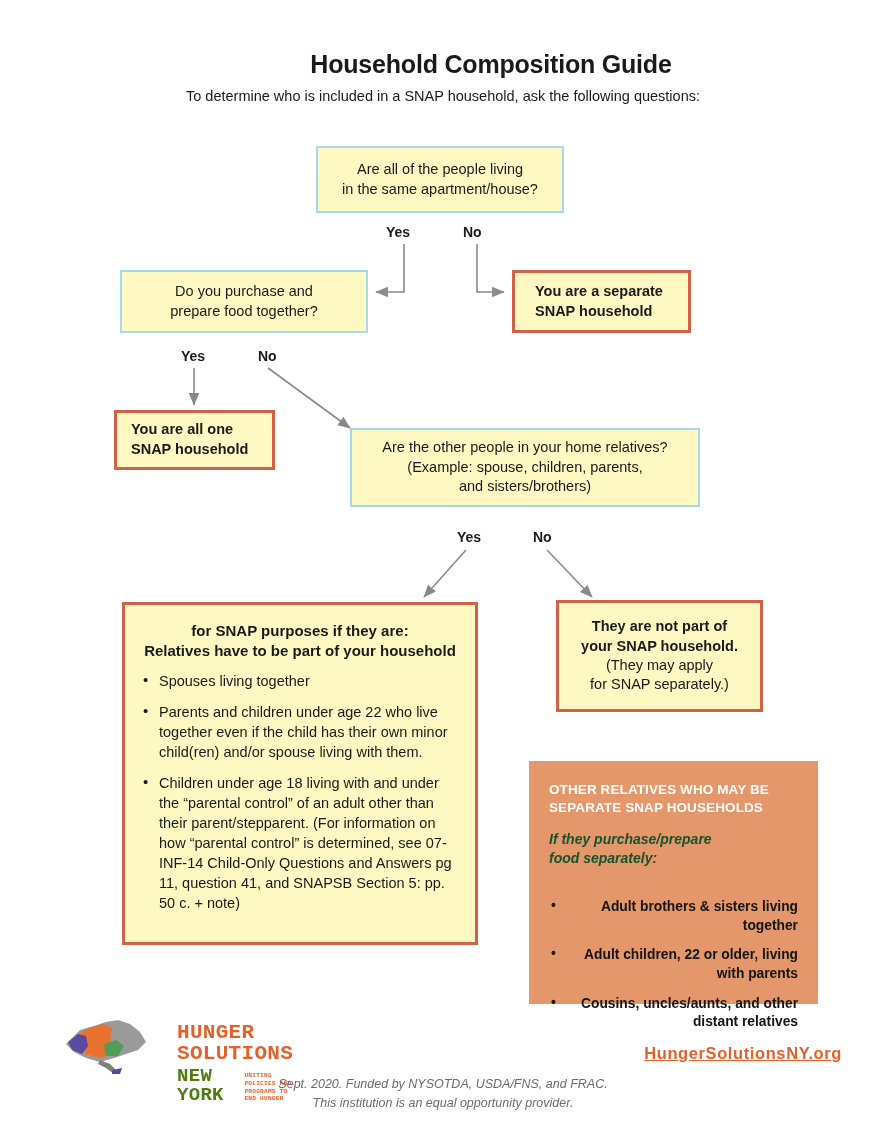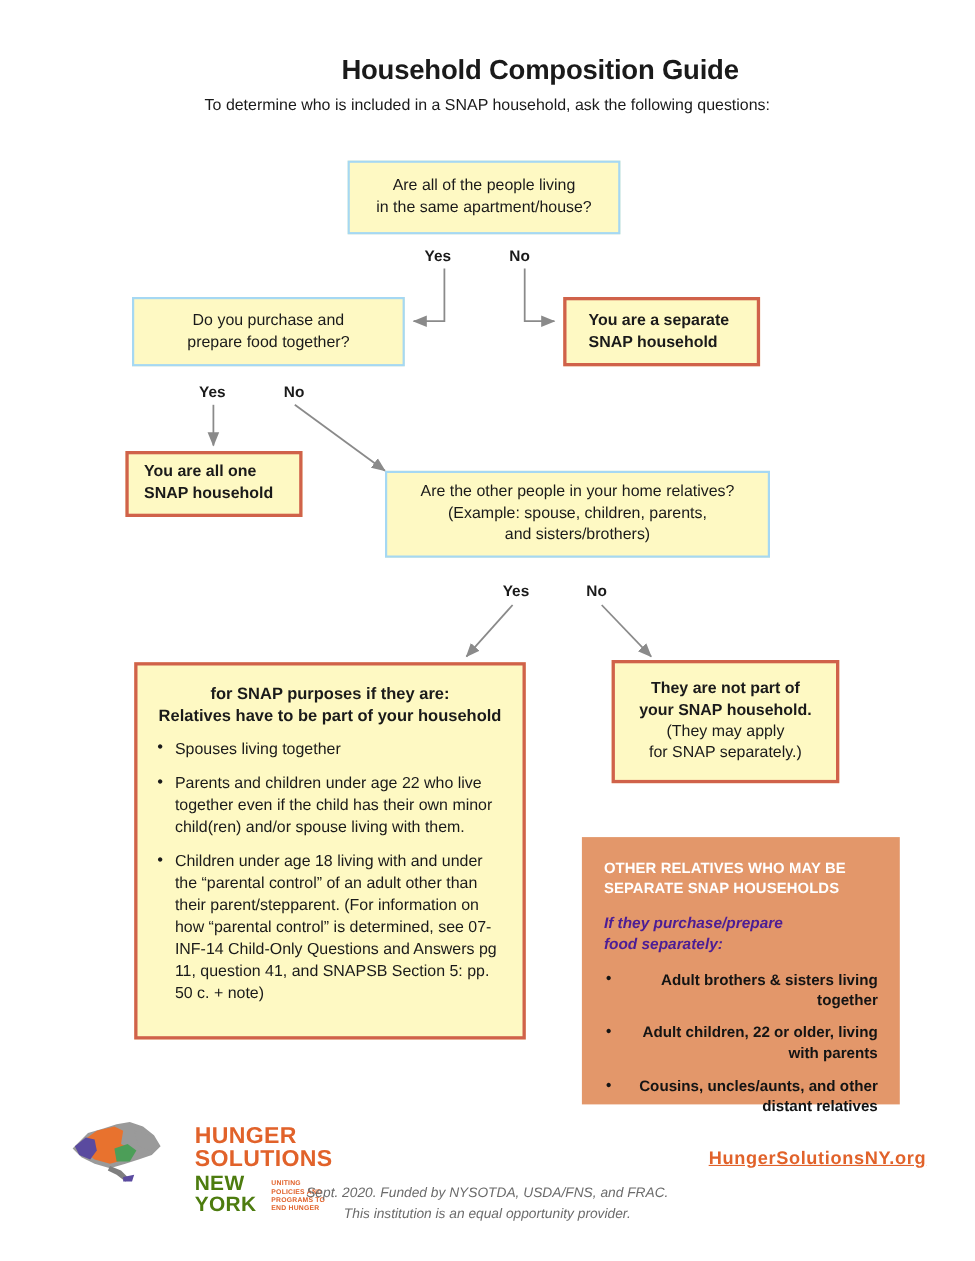--- a/index.html
+++ b/index.html
@@ -77,35 +77,35 @@
     position: absolute;
     background: #E3976A;
     padding: 20px 20px 18px 20px;
   }
   .op-head {
     color: #ffffff; font-weight: bold; font-size: 13.5px;
     line-height: 1.35; letter-spacing: 0.1px; margin-bottom: 13px;
   }
   .op-intro {
     font-style: italic; font-weight: bold; font-size: 14px;
-    line-height: 1.35; margin-bottom: 14px; color: #4c1d95;
+    line-height: 1.35; margin-bottom: 30px; color: #14532d;
   }
   .op-list { list-style: none; }
   .op-list li {
     position: relative; padding-left: 16px; margin-bottom: 11px;
     font-weight: bold; font-size: 13.8px;
     line-height: 1.35; color: #141414; text-align: right;
   }
   .op-list li::before {
     content: "\2022"; position: absolute; left: 2px; top: -1px;
   }
 
   
   #logo { position: absolute; left: 60px; top: 1014px; width: 240px; height: 62px; }
-  .logo-text { position: absolute; left: 117px; top: 8px; }
+  .logo-text { position: absolute; left: 117px; top: 8px; font-family: Liberation Mono, monospace; }
   .logo-l1 {
     color: #E1622A; font-weight: bold; font-size: 21px;
     letter-spacing: 0.3px; line-height: 1;
   }
   .logo-l2row { display: flex; align-items: flex-end; gap: 7px; margin-top: 3px; }
   .logo-l2 {
     color: #4d7c0f; font-weight: bold; font-size: 19px;
     letter-spacing: 0.3px; line-height: 1;
   }
   .logo-tag {

